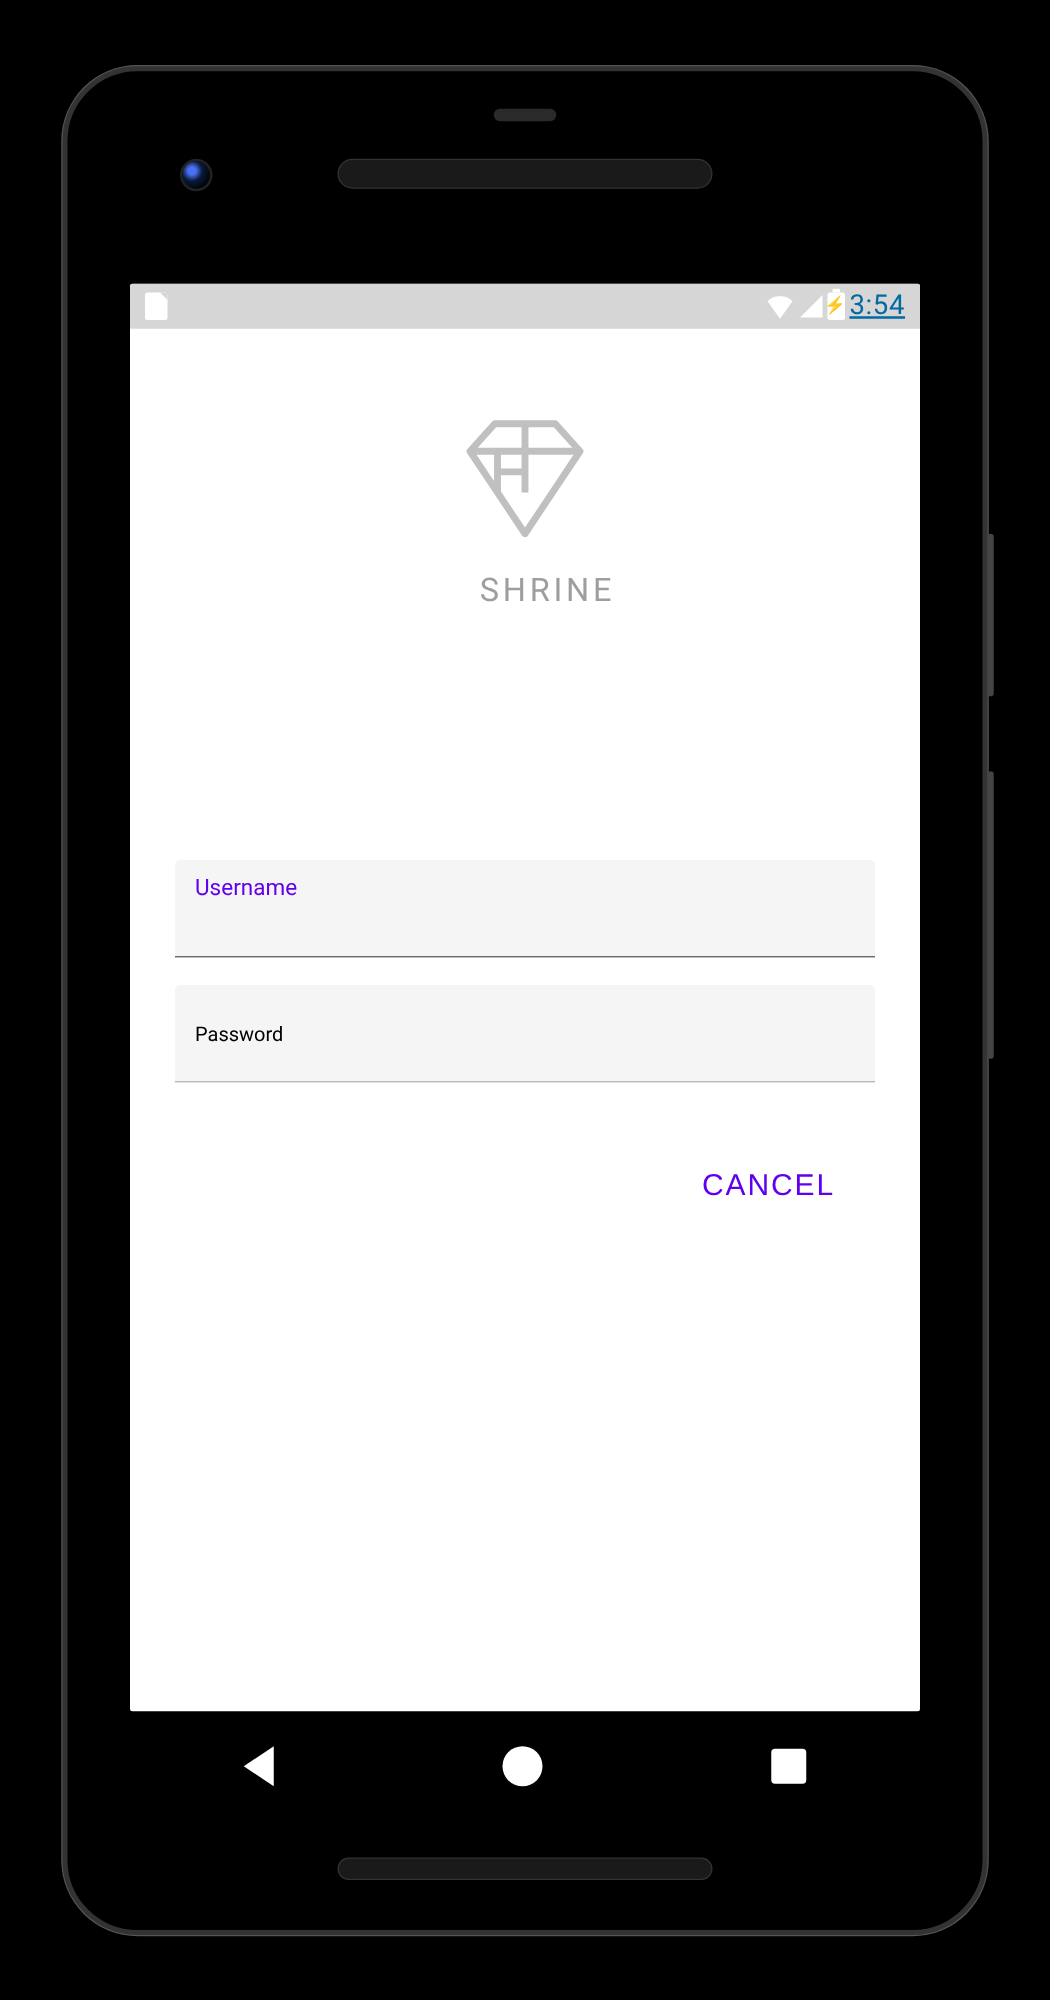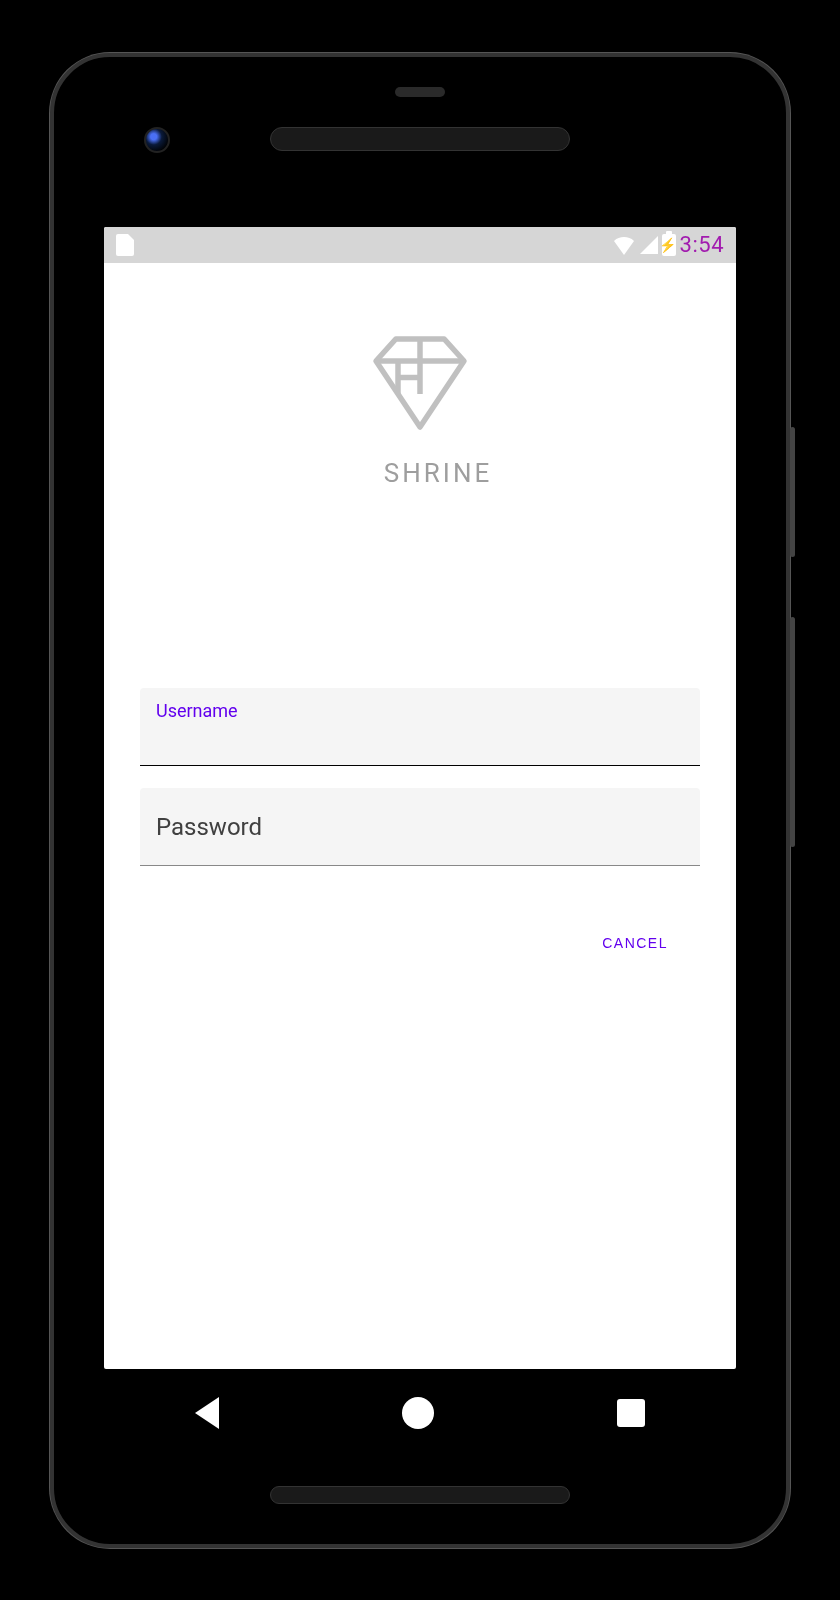--- a/index.html
+++ b/index.html
@@ -148,22 +148,23 @@
     }
     .battery-bolt {
       color: #d6d6d6;
       font-size: 14px;
       font-weight: bold;
       line-height: 1;
     }
     .time {
       font-size: 22px;
       font-weight: 400;
-      color: #a21caf;
+      color: #0369a1;
       letter-spacing: 0.5px;
+      text-decoration: underline;
     }
     .app-content {
       padding: 70px 30px 30px;
       display: flex;
       flex-direction: column;
       align-items: center;
       height: calc(100% - 36px);
     }
     .logo-section {
       display: flex;
@@ -205,40 +206,40 @@
     .text-field.unfocused {
       border-bottom: 1px solid #888;
       justify-content: center;
     }
     .field-label-focused {
       font-size: 18px;
       color: #6200ee;
       margin-bottom: 4px;
     }
     .field-label-placeholder {
-      font-size: 24px;
-      color: #404040;
+      font-size: 16px;
+      color: #000000;
     }
     .field-input {
       border: none;
       background: transparent;
       font-size: 22px;
       outline: none;
       width: 100%;
     }
     .button-row {
       display: flex;
       justify-content: flex-end;
       gap: 18px;
       margin-top: 55px;
       padding-right: 4px;
     }
     .btn {
       padding: 14px 28px;
-      font-size: 14px;
+      font-size: 24px;
       font-weight: 500;
       letter-spacing: 1.5px;
       border-radius: 5px;
       border: none;
       cursor: pointer;
       text-transform: uppercase;
     }
     .btn-text {
       background: transparent;
       color: #6200ee;

